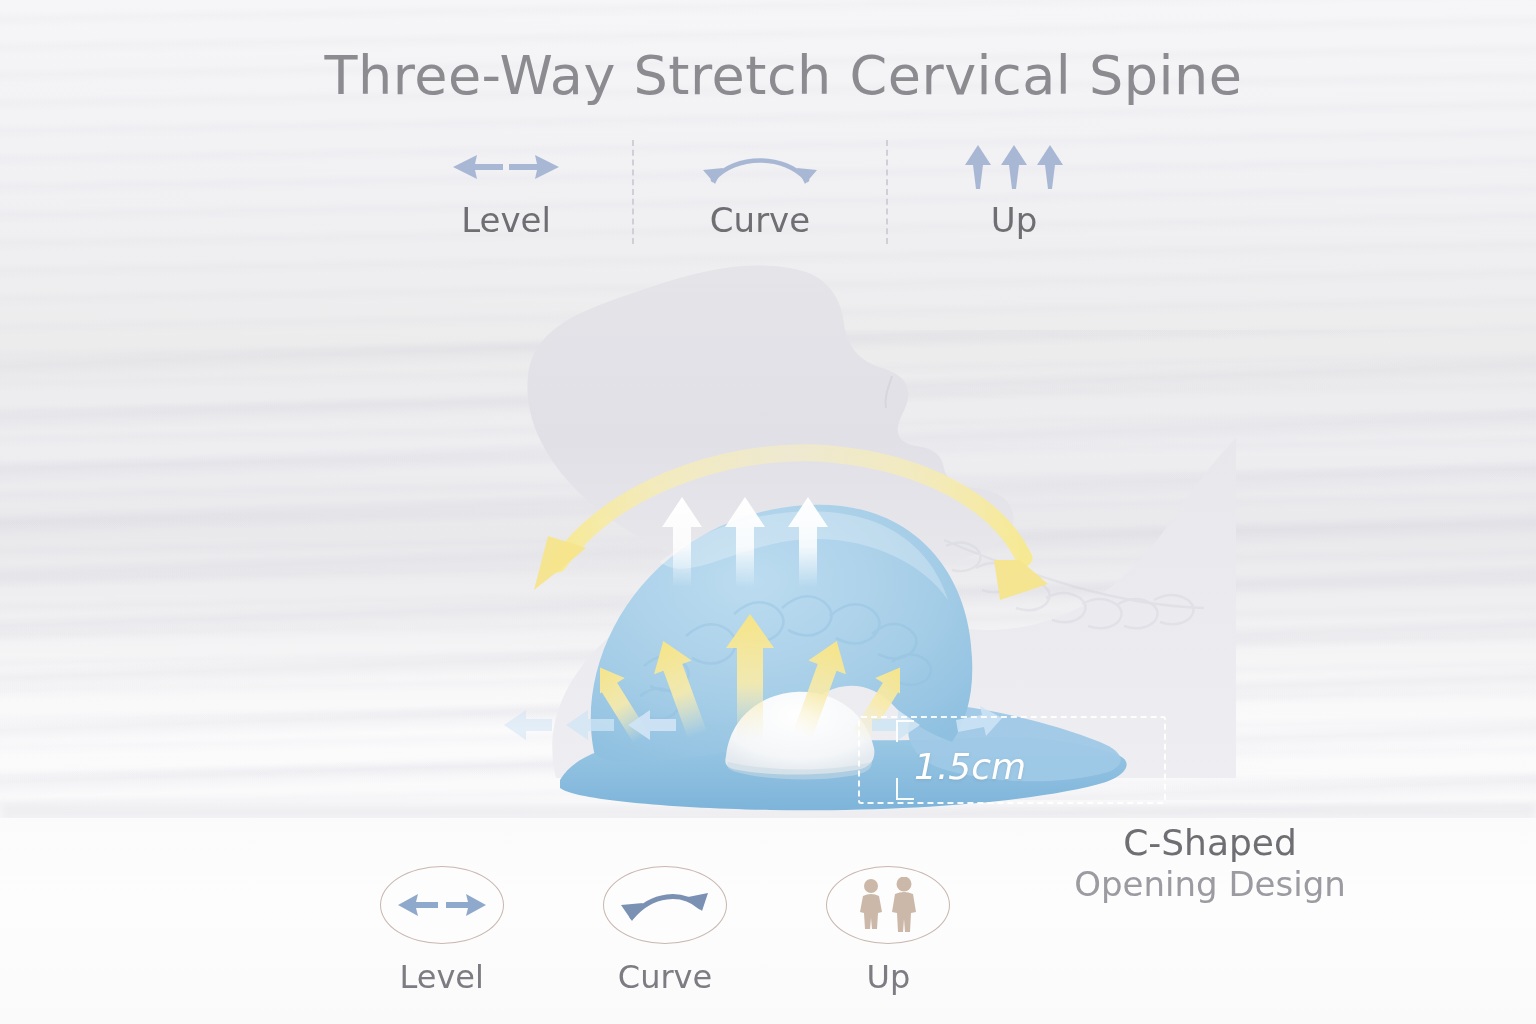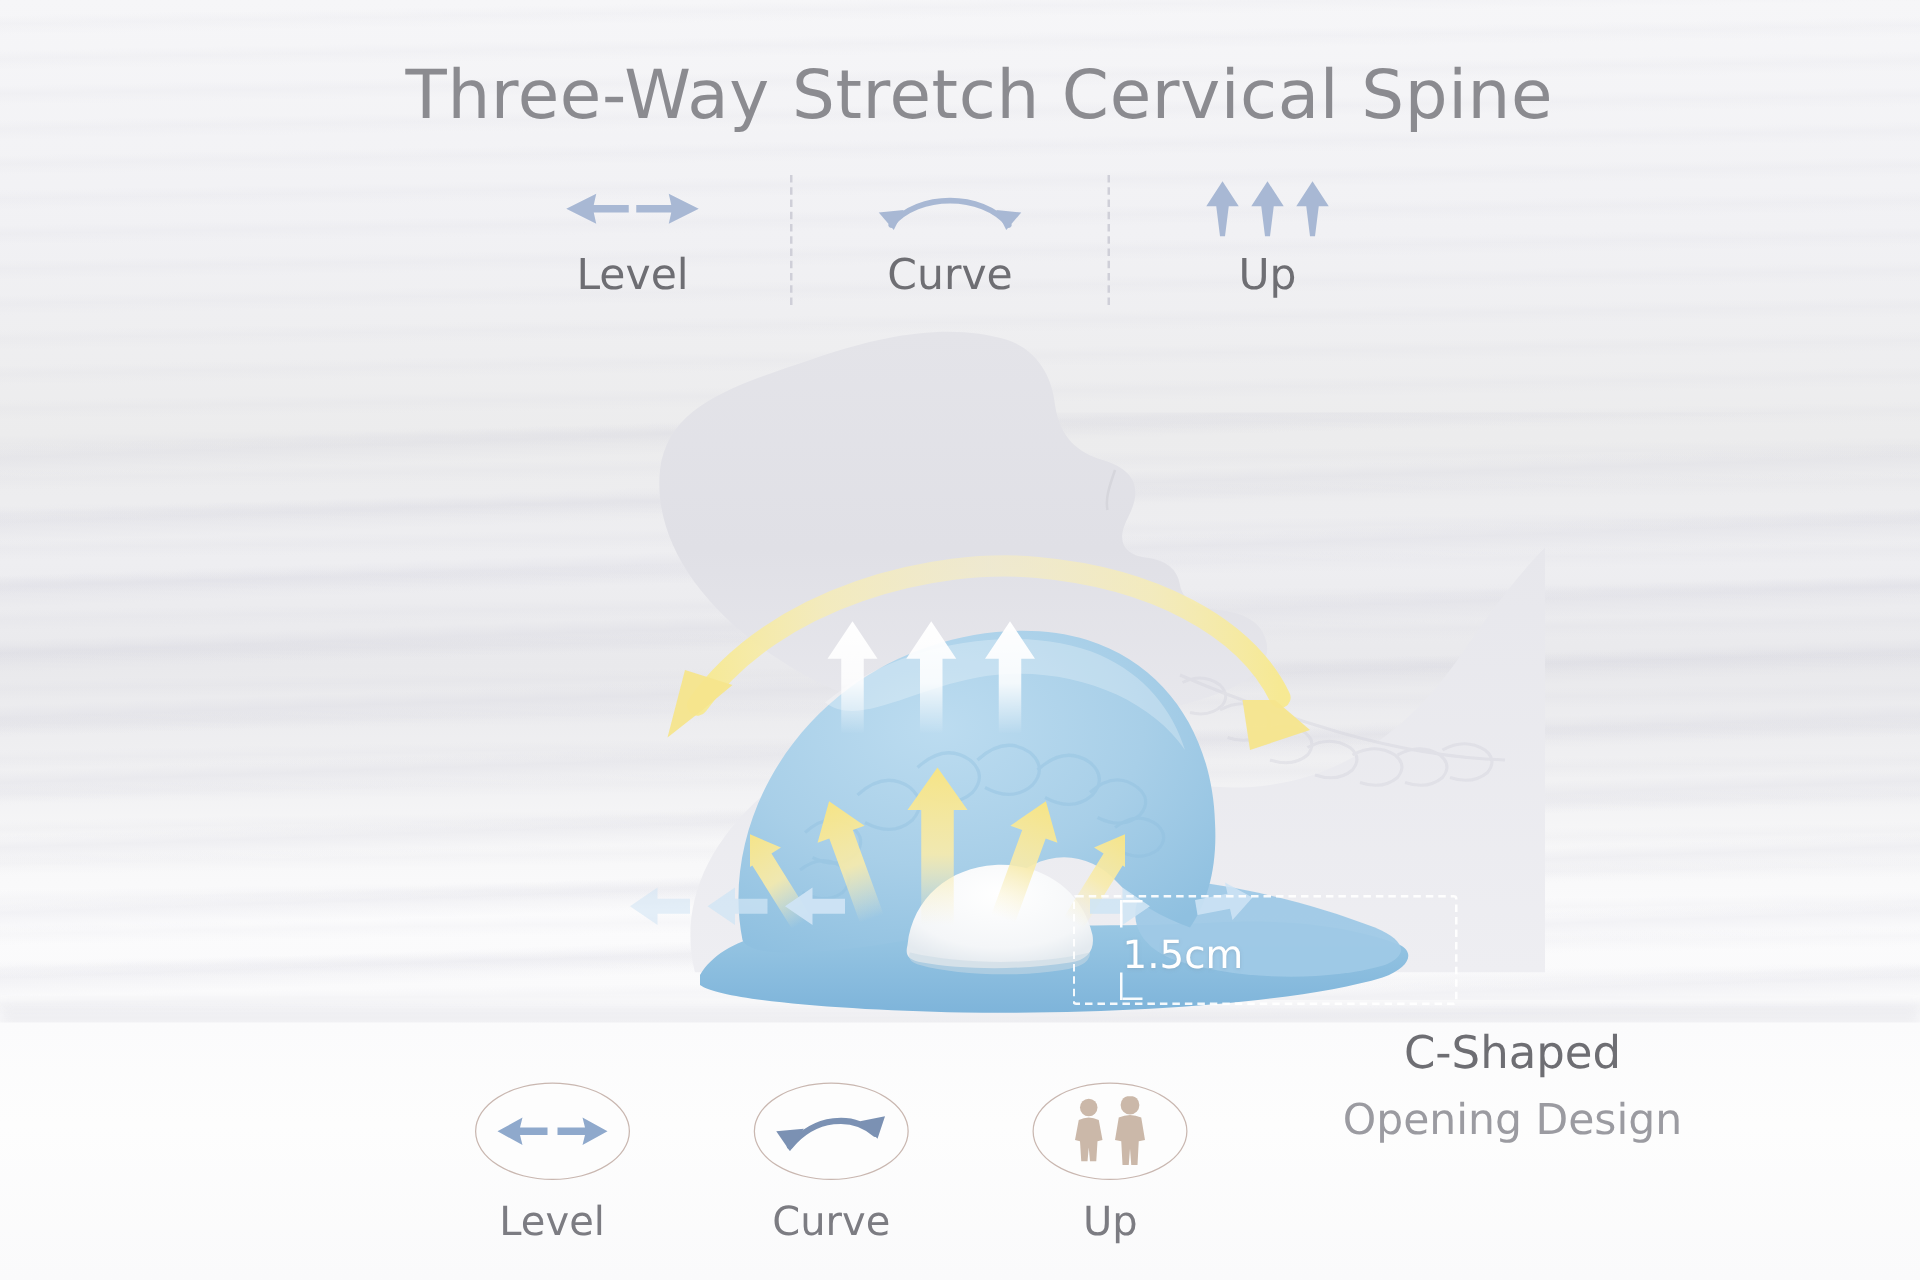--- a/index.html
+++ b/index.html
@@ -60,27 +60,27 @@
 
   
   .measure{position:absolute;left:858px;top:716px;width:308px;height:88px;
     border:2px dashed rgba(255,255,255,.92);border-radius:3px;box-sizing:border-box;}
   .mtick{position:absolute;left:36px;width:0;border-left:2px solid rgba(255,255,255,.95);}
   .mtick.t{top:2px;height:22px;}
   .mtick.b{bottom:2px;height:22px;}
   .mtick .cap{position:absolute;width:16px;height:2px;background:rgba(255,255,255,.95);}
   .mtick.t .cap{top:0;left:0;}
   .mtick.b .cap{bottom:0;left:0;}
-  .mlabel{position:absolute;left:38px;top:28px;font-size:31px;color:#ffffff;
-    font-family:"DejaVu Sans",sans-serif;text-shadow:0 1px 3px rgba(120,140,160,.35);}
+  .mlabel{position:absolute;left:54px;top:28px;font-size:36px;color:#ffffff;
+    font-family:"DejaVu Sans",sans-serif;text-shadow:0 1px 3px rgba(120,140,160,.35);font-style:italic;}
 
   
   .cshape{position:absolute;left:1000px;top:824px;width:420px;text-align:center;}
   .cshape .l1{font-size:36px;color:#6e6e73;font-family:"DejaVu Sans",sans-serif;line-height:1.05;}
-  .cshape .l2{font-size:34px;color:#9b9ba1;font-family:"DejaVu Sans",sans-serif;line-height:1.2;margin-top:14px;}
+  .cshape .l2{font-size:34px;color:#9b9ba1;font-family:"DejaVu Sans",sans-serif;line-height:1.2;margin-top:2px;}
 
   
   .badges{position:absolute;left:330px;top:866px;width:670px;height:140px;display:flex;}
   .bg{flex:1;display:flex;flex-direction:column;align-items:center;}
   .oval{width:122px;height:76px;border:1.6px solid #c9b7b0;border-radius:50%;
     display:flex;align-items:center;justify-content:center;background:rgba(255,255,255,.25);}
   .bg .lbl{margin-top:14px;font-size:32px;color:#7c7c82;font-family:"DejaVu Sans",sans-serif;}
 </style>
 </head>
 <body>

